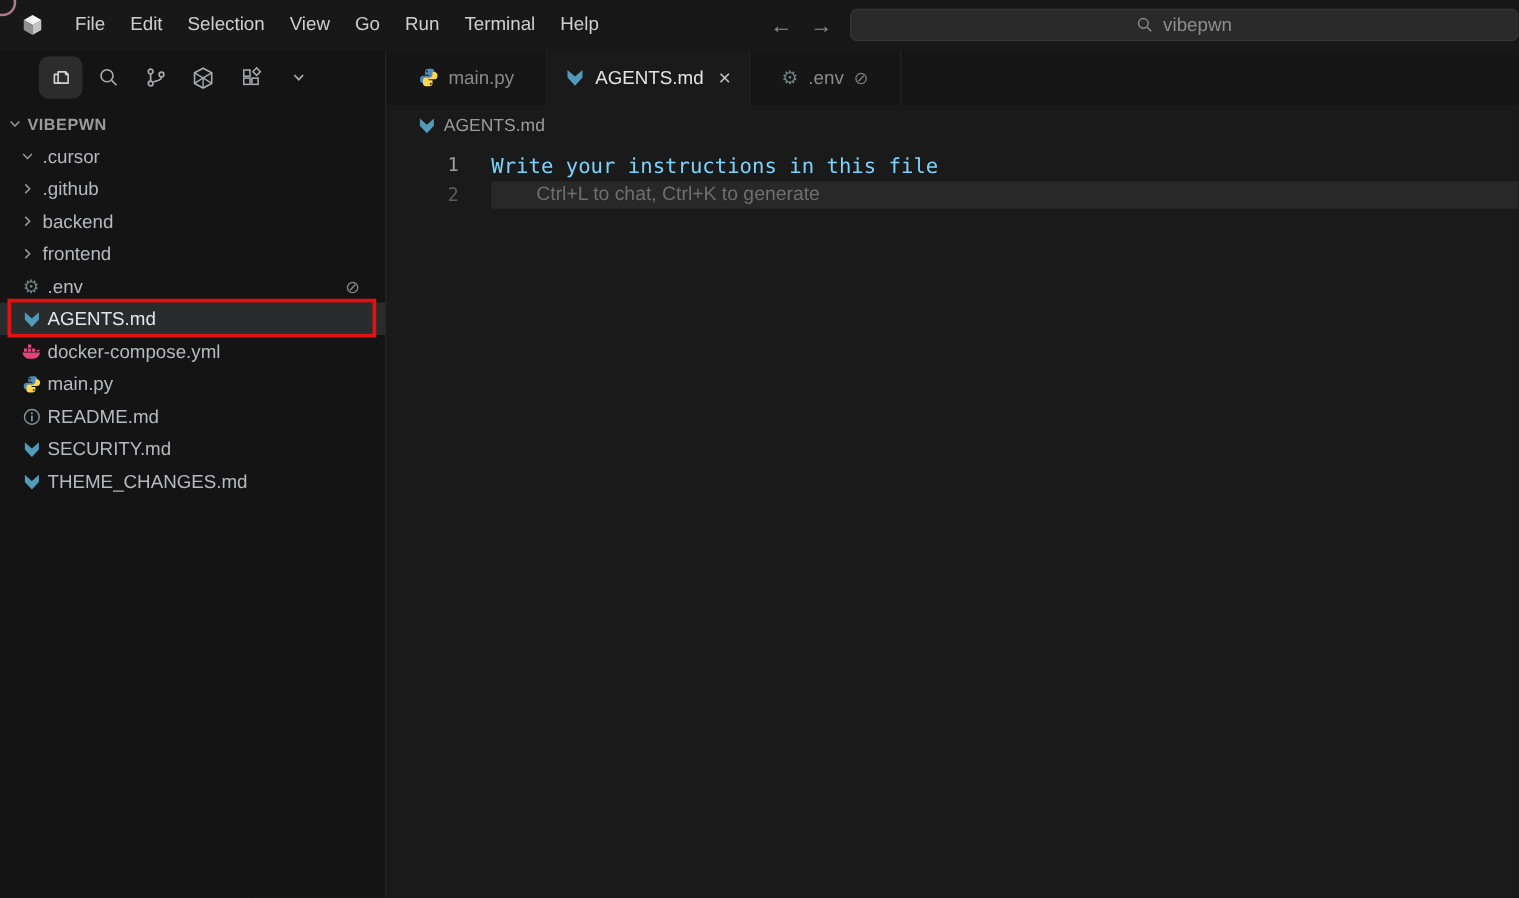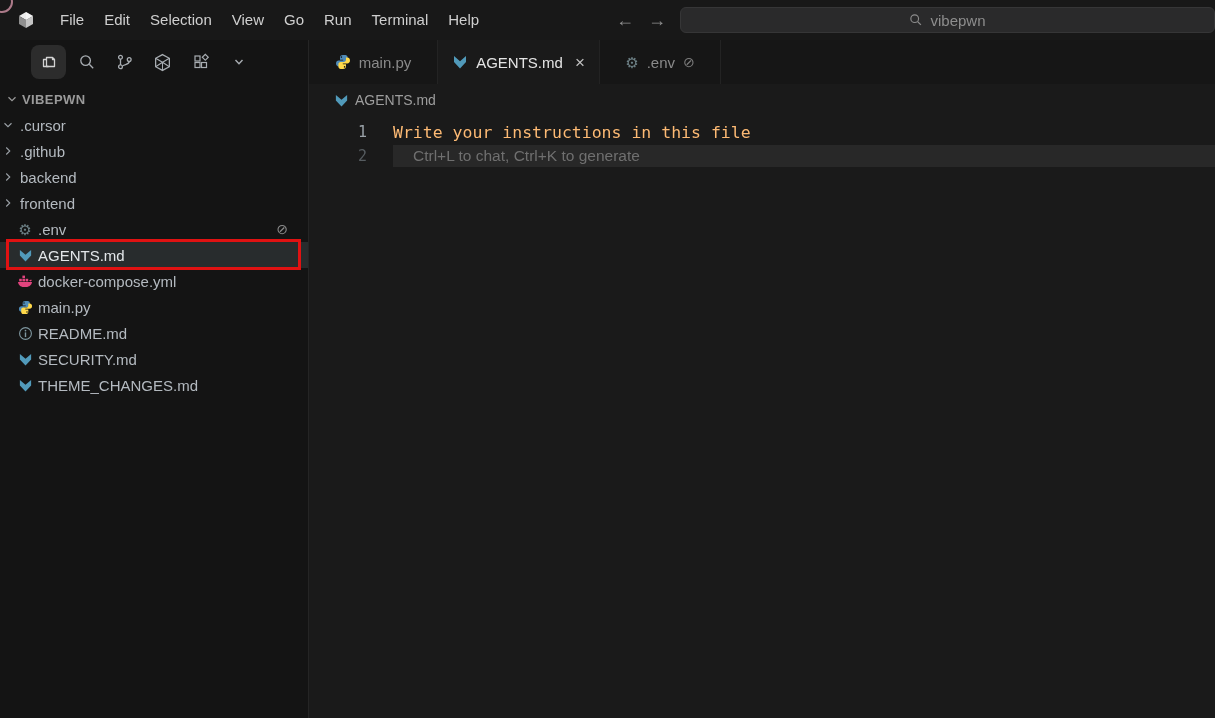--- a/index.html
+++ b/index.html
@@ -34,21 +34,21 @@
   .act-slot.active { background:#2c2c2c; }
   .act-slot svg { display:block; }
 
   
   .explorer { position:relative; padding-top:2px; }
   .row { height:26px; display:flex; align-items:center; color:#b4bac0; font-size:15px; cursor:default; }
   .row .twisty { width:16px; height:16px; flex:none; display:flex; align-items:center; justify-content:center; }
   .row .fico { width:18px; height:16px; flex:none; display:flex; align-items:center; justify-content:center; }
   .sec-header { padding-left:4px; color:#9a9a9a; font-size:13px; font-weight:bold; letter-spacing:.4px; }
   .sec-header .label { margin-left:2px; }
-  .folder-row { }
+  .folder-row { padding-left:14px; }
   .folder-row .label { margin-left:4px; }
   .file-row { padding-left:16px; }
   .file-row .label { margin-left:4px; }
   .file-row.selected { background:#282c2d; color:#e2e6e9; }
   .badge-right { margin-left:auto; margin-right:20px; color:#8a8a8a; font-size:14px; }
   .glyph-gear { color:#6d8086; font-size:15px; line-height:1; }
   .annotation { position:absolute; left:6px; top:155px; width:295px; height:31px;
                 border:3px solid #e01212; pointer-events:none; }
 
   
@@ -65,24 +65,24 @@
   .breadcrumb { height:32px; display:flex; align-items:center; padding-left:25px; gap:6px;
                 color:#9d9d9d; font-size:14px; flex:none; }
 
   
   .code { position:relative; flex:1; padding-top:4px;
           font-family:"DejaVu Sans Mono", monospace; }
   .code-line { position:relative; height:24px; display:flex; align-items:center; }
   .gutter { width:84px; flex:none; text-align:right; padding-right:26px;
             font-size:15px; color:#9aa2a8; }
   .gutter.dim { color:#565c60; }
-  .code-text { font-size:16.5px; color:#fdba74; white-space:pre; }
+  .code-text { font-size:16.5px; color:#7dd3fc; white-space:pre; }
   .line-hl { position:absolute; left:84px; right:0; top:29px; height:22px; background:#282828; }
   .ghost-text { position:relative; font-family:"Liberation Sans", sans-serif; font-size:15.5px;
-                color:#6f6f6f; padding-left:20px; white-space:pre; }
+                color:#6f6f6f; padding-left:36px; white-space:pre; }
 
   svg { flex:none; }
 </style>
 </head>
 <body>
 
 <div class="app">
 
   <div class="titlebar">
     <div class="corner-arc"></div>

